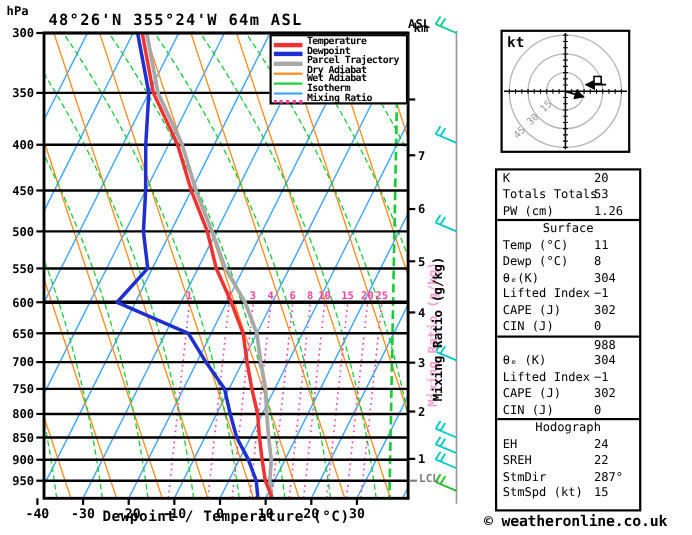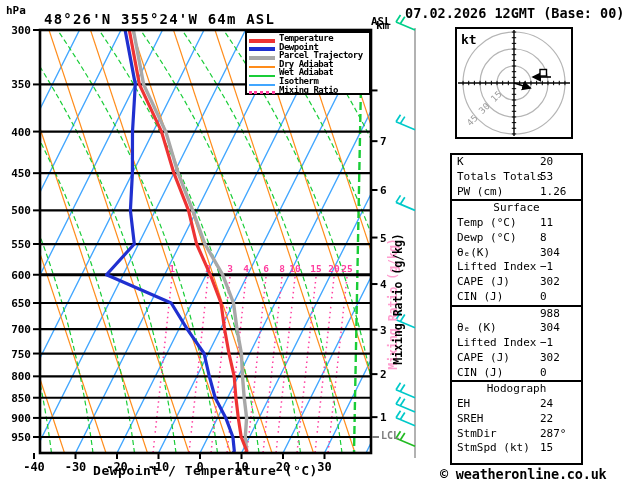--- a/index.html
+++ b/index.html
@@ -300,21 +300,20 @@
         <line x1="514" y1="83" x2="530.2093656135735" y2="87.95570039505037" stroke="#000" stroke-width="1.6" marker-end="url(#arw)"></line>
         <line x1="551" y1="77" x2="533" y2="77" stroke="#000" stroke-width="1.6" marker-end="url(#arw)"></line>
         <rect x="540" y="69.5" width="6.5" height="6.5" fill="#fff" stroke="#000" stroke-width="1.4"></rect>
       </g>
     </svg>
 
   <div class="ovl b" id="hpa-unit">hPa</div>
   <div class="ovl b" id="main-title">48°26'N 355°24'W 64m ASL</div>
   <div class="ovl b" id="km-unit">km</div>
   <div class="ovl b" id="asl-unit">ASL</div>
-  <div class="ovl b" id="date-title">07.02.2026 12GMT (Base: 00)</div>
 
   <div class="ovl" id="legend">
       <div class="lgrow">
         <span class="lgsample" style="border-top: 4px solid rgb(238, 51, 51);"></span>
         <span class="lglabel">Temperature</span>
       </div>
       <div class="lgrow">
         <span class="lgsample" style="border-top: 4px solid rgb(32, 48, 208);"></span>
         <span class="lglabel">Dewpoint</span>
       </div>

